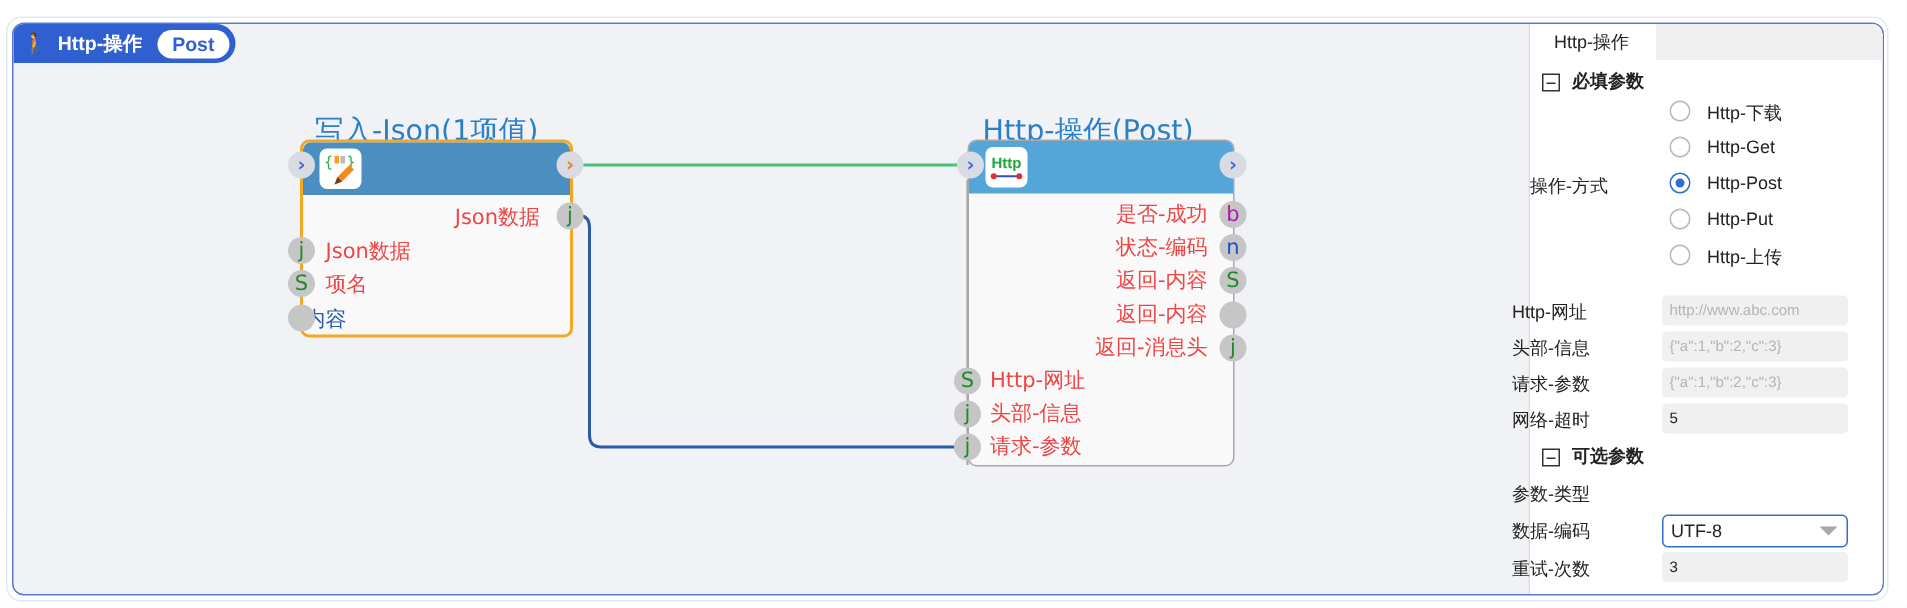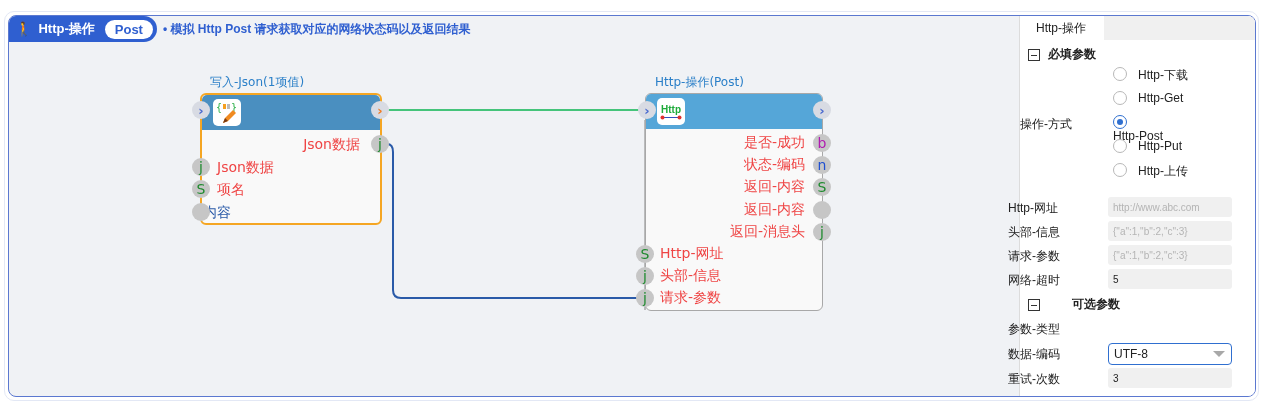--- a/index.html
+++ b/index.html
@@ -11,21 +11,21 @@
 
   .title-bar { position: absolute; left: 0; top: 0; height: 26px; display: flex; align-items: center; }
   .title-pill { height: 26px; background: #2f5fd0; border-radius: 0 14px 14px 0; display: flex; align-items: center; padding: 0 4px 0 6px; color: #fff; font-size: 13px; font-weight: bold; }
   .title-pill .walk { font-size: 14px; margin-right: 6px; }
   .title-pill .badge { background: #ffffff; color: #2f5fd0; border-radius: 11px; padding: 2px 10px; margin-left: 10px; font-weight: bold; font-size: 13px; }
   .title-desc { color: #2f5fd0; font-size: 12px; font-weight: bold; margin-left: 6px; }
 
   .canvas { position: absolute; left: 0; top: 26px; width: 1010px; height: 356px; }
   .wires { position: absolute; left: 0; top: 0; }
 
-  .node-title { position: absolute; font-family: "DejaVu Sans", sans-serif; font-size: 12px; color: #2a7fc8; }
+  .node-title { position: absolute; font-family: "DejaVu Sans", sans-serif; font-size: 19px; color: #2a7fc8; }
   .node { position: absolute; border-radius: 6px; background: #f9f9f9; }
   .node .head { position: absolute; left: 0; top: 0; right: 0; height: 35px; border-radius: 5px 5px 0 0; }
   .node .icon-box { position: absolute; left: 11px; top: 4px; width: 28px; height: 27px; background: #fff; border-radius: 5px; display: flex; align-items: center; justify-content: center; flex-direction: column; }
   .row { position: absolute; font-family: "DejaVu Sans", sans-serif; font-size: 14px; color: #ef4444; white-space: nowrap; }
   .pin { position: absolute; width: 18px; height: 18px; border-radius: 50%; background: #c6c6c6; display: flex; align-items: center; justify-content: center; font-family: "DejaVu Sans", sans-serif; font-size: 14px; font-weight: normal; }
   .pin.exec { background: #d8dbe3; font-size: 13px; font-weight: bold; }
 
   .panel { position: absolute; left: 1010px; top: 0; width: 238px; height: 382px; background: #ffffff; border-left: 1px solid #dcdcdc; font-size: 12px; color: #222; }
   .panel .tab-strip { position: absolute; left: 0; top: 0; width: 238px; height: 24px; background: #f0f0f0; }
   .panel .tab { position: absolute; left: 0; top: 0; width: 84px; height: 24px; background: #fff; display: flex; align-items: center; padding-left: 16px; font-size: 12px; }
@@ -47,21 +47,20 @@
 
 <div class="outer"></div>
 <div class="frame">
 
   <div class="title-bar">
     <div class="title-pill">
       <span class="walk">🚶</span>
       <span>Http-操作</span>
       <span class="badge">Post</span>
     </div>
-    <span class="title-desc">• 模拟 Http Post 请求获取对应的网络状态码以及返回结果</span>
   </div>
 
   <div class="canvas">
     <svg class="wires" width="1010" height="356">
       <line x1="378" y1="68" x2="636" y2="68" stroke="#45c47a" stroke-width="2"></line>
       <path d="M378 102 Q384 102 384 110 L384 248 Q384 256 392 256 L632 256" fill="none" stroke="#2a5aa8" stroke-width="2"></path>
       <line x1="636" y1="78" x2="636" y2="268" stroke="#a8a8a8" stroke-width="1.5"></line>
     </svg>
 
     <div class="node-title" style="left:201px; top:32px;">写入-Json(1项值)</div>
@@ -135,21 +134,21 @@
 
     <div class="radio-row" style="top:51px;">
         <span class="radio"></span>
         <span>Http-下载</span>
       </div>
     <div class="radio-row" style="top:75px;">
         <span class="radio"></span>
         <span>Http-Get</span>
       </div>
     <div class="plabel" style="left:0; top:100px;">操作-方式</div>
-    <div class="radio-row" style="top:99px;flex-direction:column;">
+    <div class="radio-row" style="top:99px;">
         <span class="radio on"></span>
         <span>Http-Post</span>
       </div>
     <div class="radio-row" style="top:123px;">
         <span class="radio"></span>
         <span>Http-Put</span>
       </div>
     <div class="radio-row" style="top:147px;">
         <span class="radio"></span>
         <span>Http-上传</span>
@@ -157,21 +156,21 @@
 
     <div class="plabel" style="left:-12px; top:184px;">Http-网址</div>
     <div class="field ph" style="top:181px;">http://www.abc.com</div>
     <div class="plabel" style="left:-12px; top:208px;">头部-信息</div>
     <div class="field ph" style="top:205px;">{"a":1,"b":2,"c":3}</div>
     <div class="plabel" style="left:-12px; top:232px;">请求-参数</div>
     <div class="field ph" style="top:229px;">{"a":1,"b":2,"c":3}</div>
     <div class="plabel" style="left:-12px; top:256px;">网络-超时</div>
     <div class="field" style="top:253px;">5</div>
 
-    <div class="section" style="top:280px;gap:24px;">
+    <div class="section" style="top:280px;">
       <span class="box"></span>
       <span>可选参数</span>
     </div>
 
     <div class="plabel" style="left:-12px; top:305px;">参数-类型</div>
     <div class="plabel" style="left:-12px; top:330px;">数据-编码</div>
     <div class="select" style="top:327px;">
       <span>UTF-8</span>
       <span class="caret"></span>
     </div>

